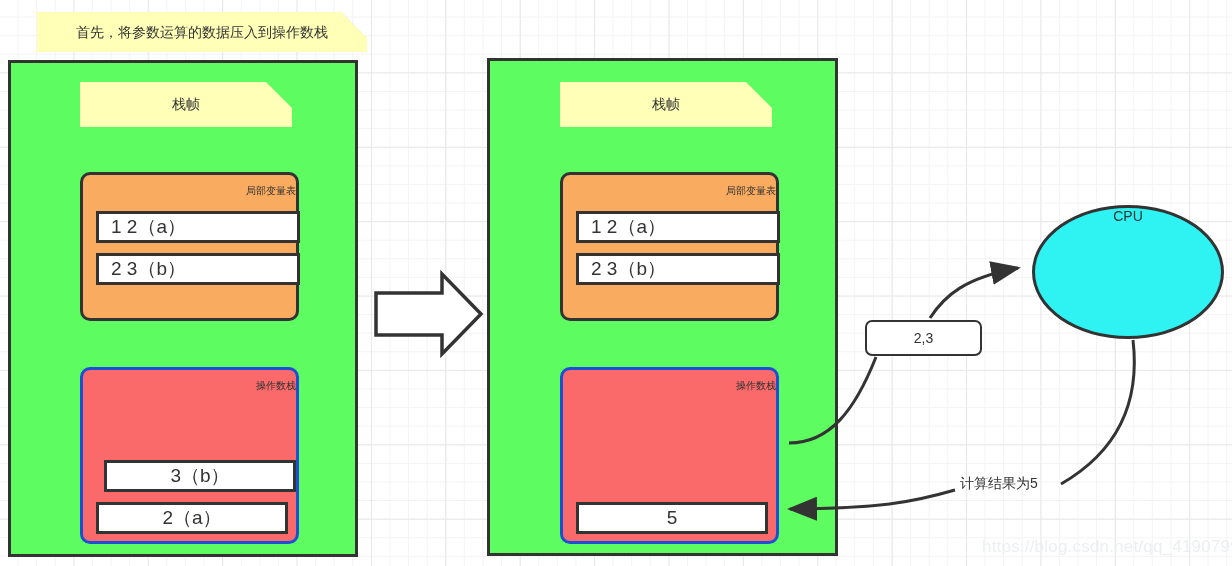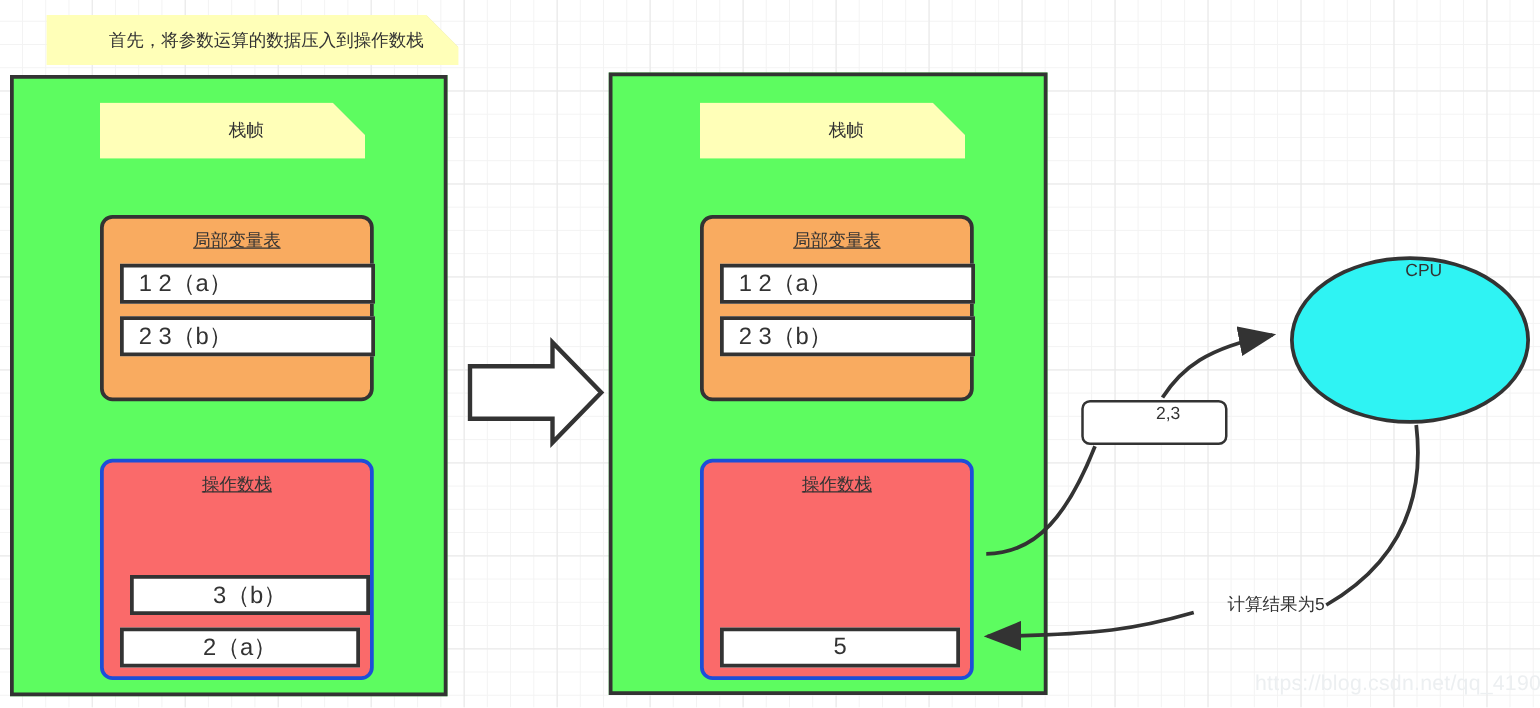--- a/index.html
+++ b/index.html
@@ -22,21 +22,21 @@
       linear-gradient(to right, #f3f3f3 1px, transparent 1px),
       linear-gradient(to bottom, #f3f3f3 1px, transparent 1px);
     background-size:
       74.4px 74.4px,
       74.4px 74.4px,
       18.6px 18.6px,
       18.6px 18.6px;
     background-position: -1px -2px, -1px -2px, -1px -2px, -1px -2px;
   }
 
-  .abs { position: absolute; box-sizing: border-box; padding-left: 22px; }
+  .abs { position: absolute; box-sizing: border-box; }
 
   
   .note {
     background: #ffffb8;
     color: #333333;
     display: flex;
     align-items: center;
     justify-content: center;
     text-align: center;
     line-height: 1.35;
@@ -68,24 +68,23 @@
   }
   .opstack {
     background: #fa6a6a;
     border: 3px solid #1d4ed8;
     border-radius: 10px;
   }
   .section-title {
     position: absolute;
     left: 0;
     right: 0;
-    text-align: center;
-    font-size: 14px;
-    color: #333333;
-    text-decoration: underline;
+    text-align: right;
+    font-size: 10px;
+    color: #333333;
   }
   .slot {
     position: absolute;
     background: #ffffff;
     border: 3px solid #333333;
     display: flex;
     align-items: center;
     font-size: 19px;
     color: #333333;
   }
@@ -103,21 +102,21 @@
     font-size: 14px;
     color: #333333;
   }
 
   
   .pill {
     background: #ffffff;
     border: 2.5px solid #333333;
     border-radius: 7px;
     display: flex;
-    align-items: flex-start;
+    align-items: center;
     justify-content: center;
     font-size: 14px;
     color: #333333;
   }
 
   .plain-label {
     font-size: 14px;
     color: #333333;
     white-space: nowrap;
   }

